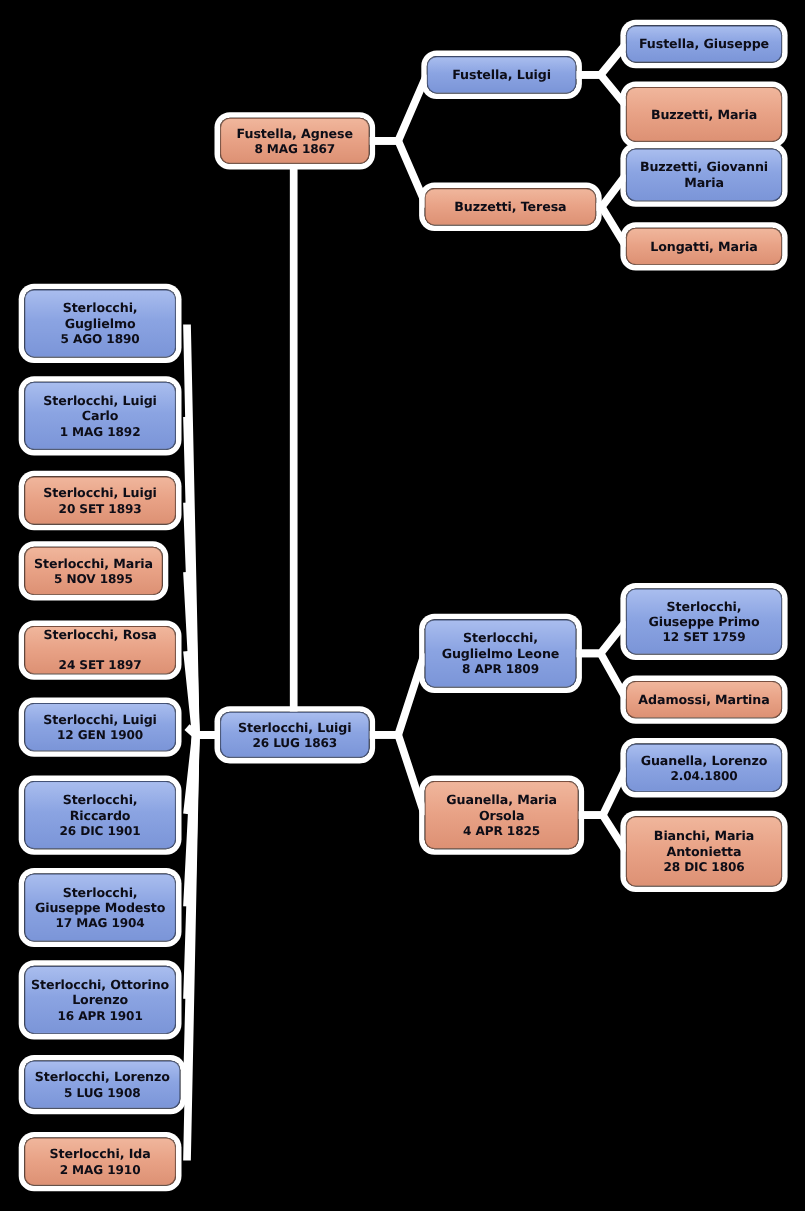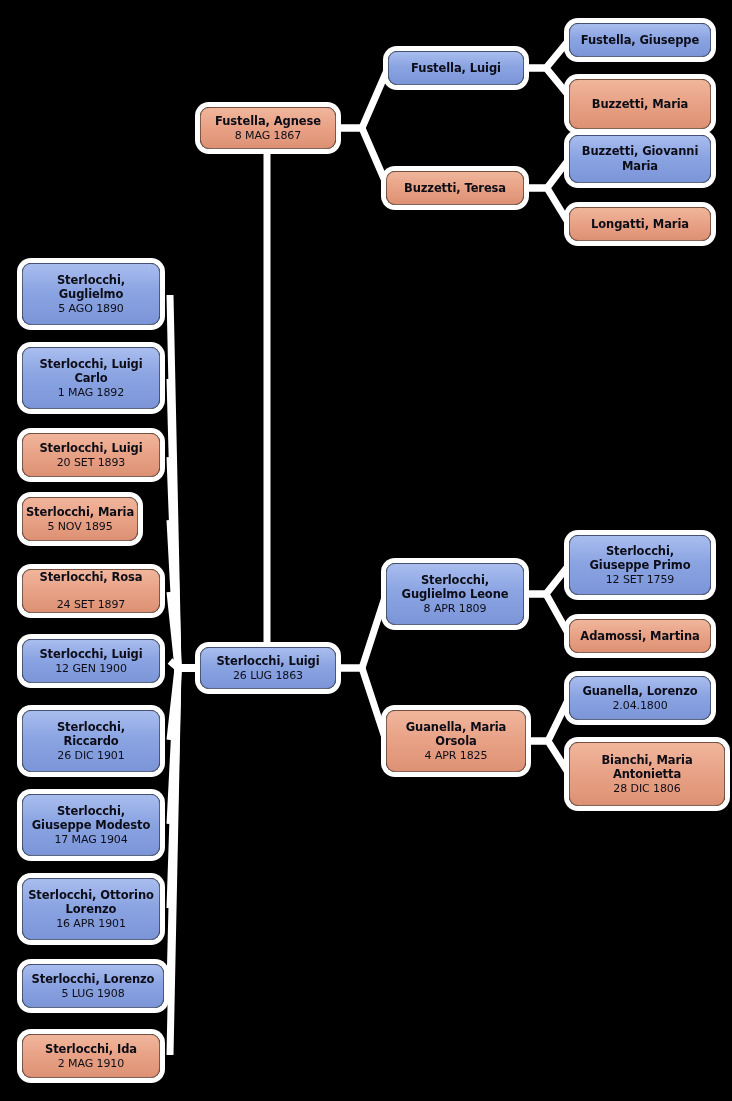--- a/index.html
+++ b/index.html
@@ -28,21 +28,21 @@
   }
   .node.female{
     background:linear-gradient(180deg,#f0b69c 0%,#e8a286 48%,#dd9174 100%);
   }
   .nm{
     font-size:11.5px;font-weight:bold;line-height:1.28;
     letter-spacing:-0.1px;
     white-space:pre-line;
   }
   .dt{
-    font-size:11px;font-weight:normal;line-height:1.22;
+    font-size:11px;font-weight:bold;line-height:1.22;
     letter-spacing:-0.1px;
     margin-top:0px;
   }
   .dt:empty{display:none;}
 </style>
 </head>
 <body>
 
 <div id="stage">
 
@@ -91,21 +91,21 @@
   <div class="node female" style="left:200px;top:107px;width:136px;height:42px;">
     <div class="nm">Fustella, Agnese</div>
     <div class="dt">8 MAG 1867</div>
   </div>
 
   <div class="node male" style="left:388px;top:51px;width:136px;height:34px;">
     <div class="nm">Fustella, Luigi</div>
 
   </div>
 
-  <div class="node female" style="left:386px;top:171px;width:138px;height:34px;">
+  <div class="node female" style="left:386px;top:171px;width:156px;height:34px;">
     <div class="nm">Buzzetti, Teresa</div>
 
   </div>
 
   <div class="node male" style="left:569px;top:23px;width:142px;height:34px;">
     <div class="nm">Fustella, Giuseppe</div>
 
   </div>
 
   <div class="node female" style="left:569px;top:79px;width:142px;height:50px;">
@@ -145,42 +145,42 @@
   <div class="node female" style="left:569px;top:619px;width:142px;height:34px;">
     <div class="nm">Adamossi, Martina</div>
 
   </div>
 
   <div class="node male" style="left:569px;top:676px;width:142px;height:44px;">
     <div class="nm">Guanella, Lorenzo</div>
     <div class="dt">2.04.1800</div>
   </div>
 
-  <div class="node female" style="left:569px;top:742px;width:156px;height:64px;">
+  <div class="node female" style="left:569px;top:742px;width:142px;height:64px;">
     <div class="nm">Bianchi, Maria
 Antonietta</div>
     <div class="dt">28 DIC 1806</div>
   </div>
 
   <div id="children-layer">
       <div class="node male" style="left: 22px; top: 263px; width: 138px; height: 62px;">
         <div class="nm">Sterlocchi,
 Guglielmo</div>
         <div class="dt">5 AGO 1890</div>
       </div>
       <div class="node male" style="left: 22px; top: 347px; width: 138px; height: 62px;">
         <div class="nm">Sterlocchi, Luigi
 Carlo</div>
         <div class="dt">1 MAG 1892</div>
       </div>
       <div class="node female" style="left: 22px; top: 433px; width: 138px; height: 44px;">
         <div class="nm">Sterlocchi, Luigi</div>
         <div class="dt">20 SET 1893</div>
       </div>
-      <div class="node female" style="left: 22px; top: 497px; width: 116px; height: 44px;">
+      <div class="node female" style="left: 22px; top: 497px; width: 126px; height: 44px;">
         <div class="nm">Sterlocchi, Maria</div>
         <div class="dt">5 NOV 1895</div>
       </div>
       <div class="node female" style="left: 22px; top: 569px; width: 138px; height: 44px; gap: 13px;">
         <div class="nm">Sterlocchi, Rosa</div>
         <div class="dt">24 SET 1897</div>
       </div>
       <div class="node male" style="left: 22px; top: 639px; width: 138px; height: 44px;">
         <div class="nm">Sterlocchi, Luigi</div>
         <div class="dt">12 GEN 1900</div>

